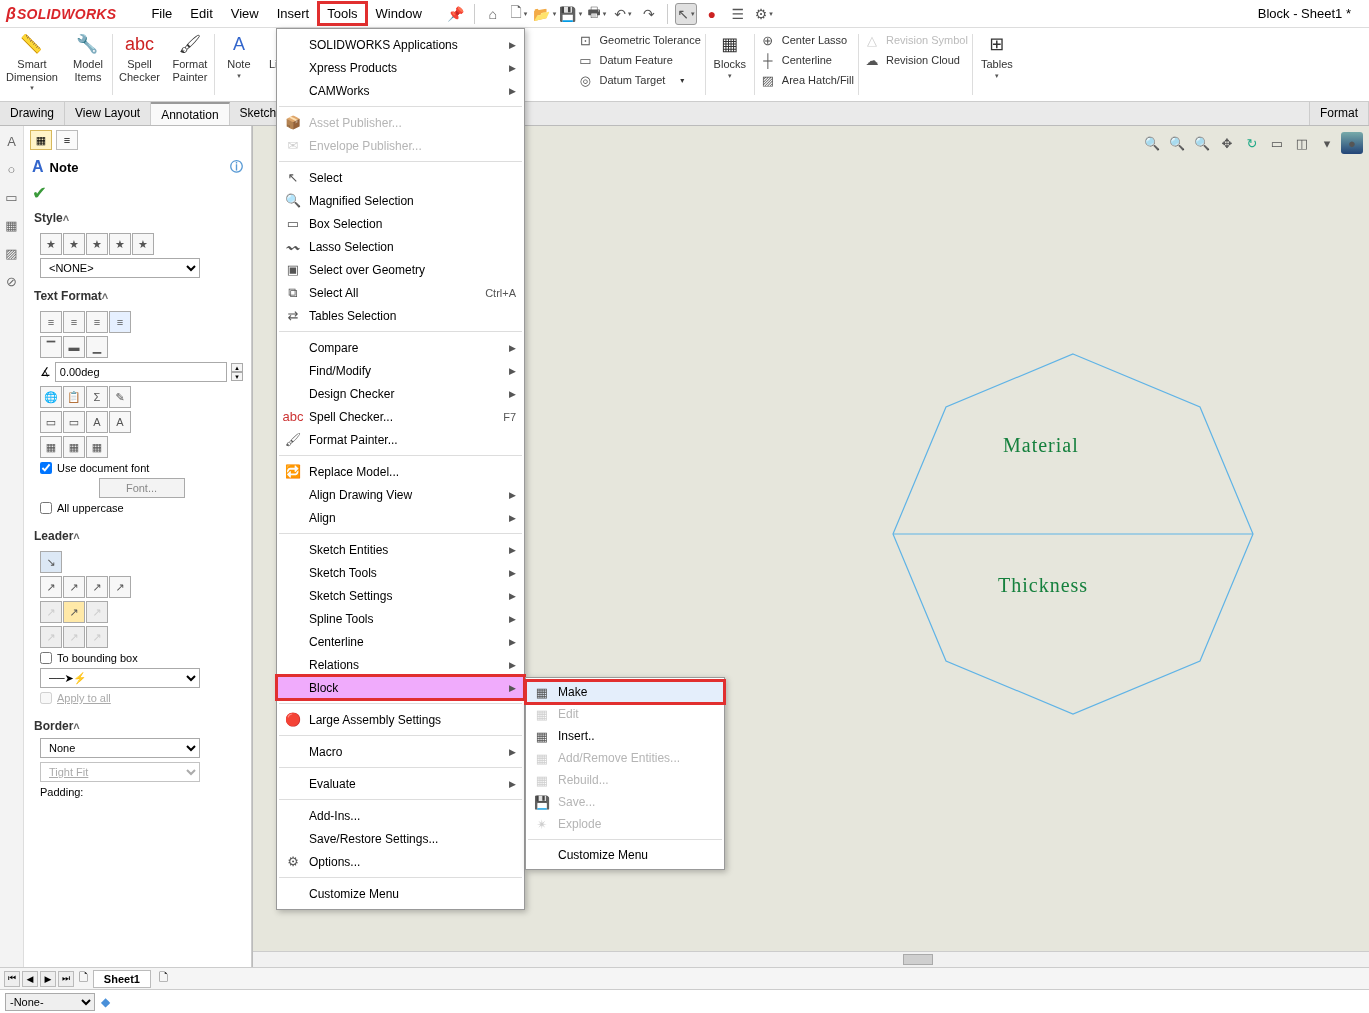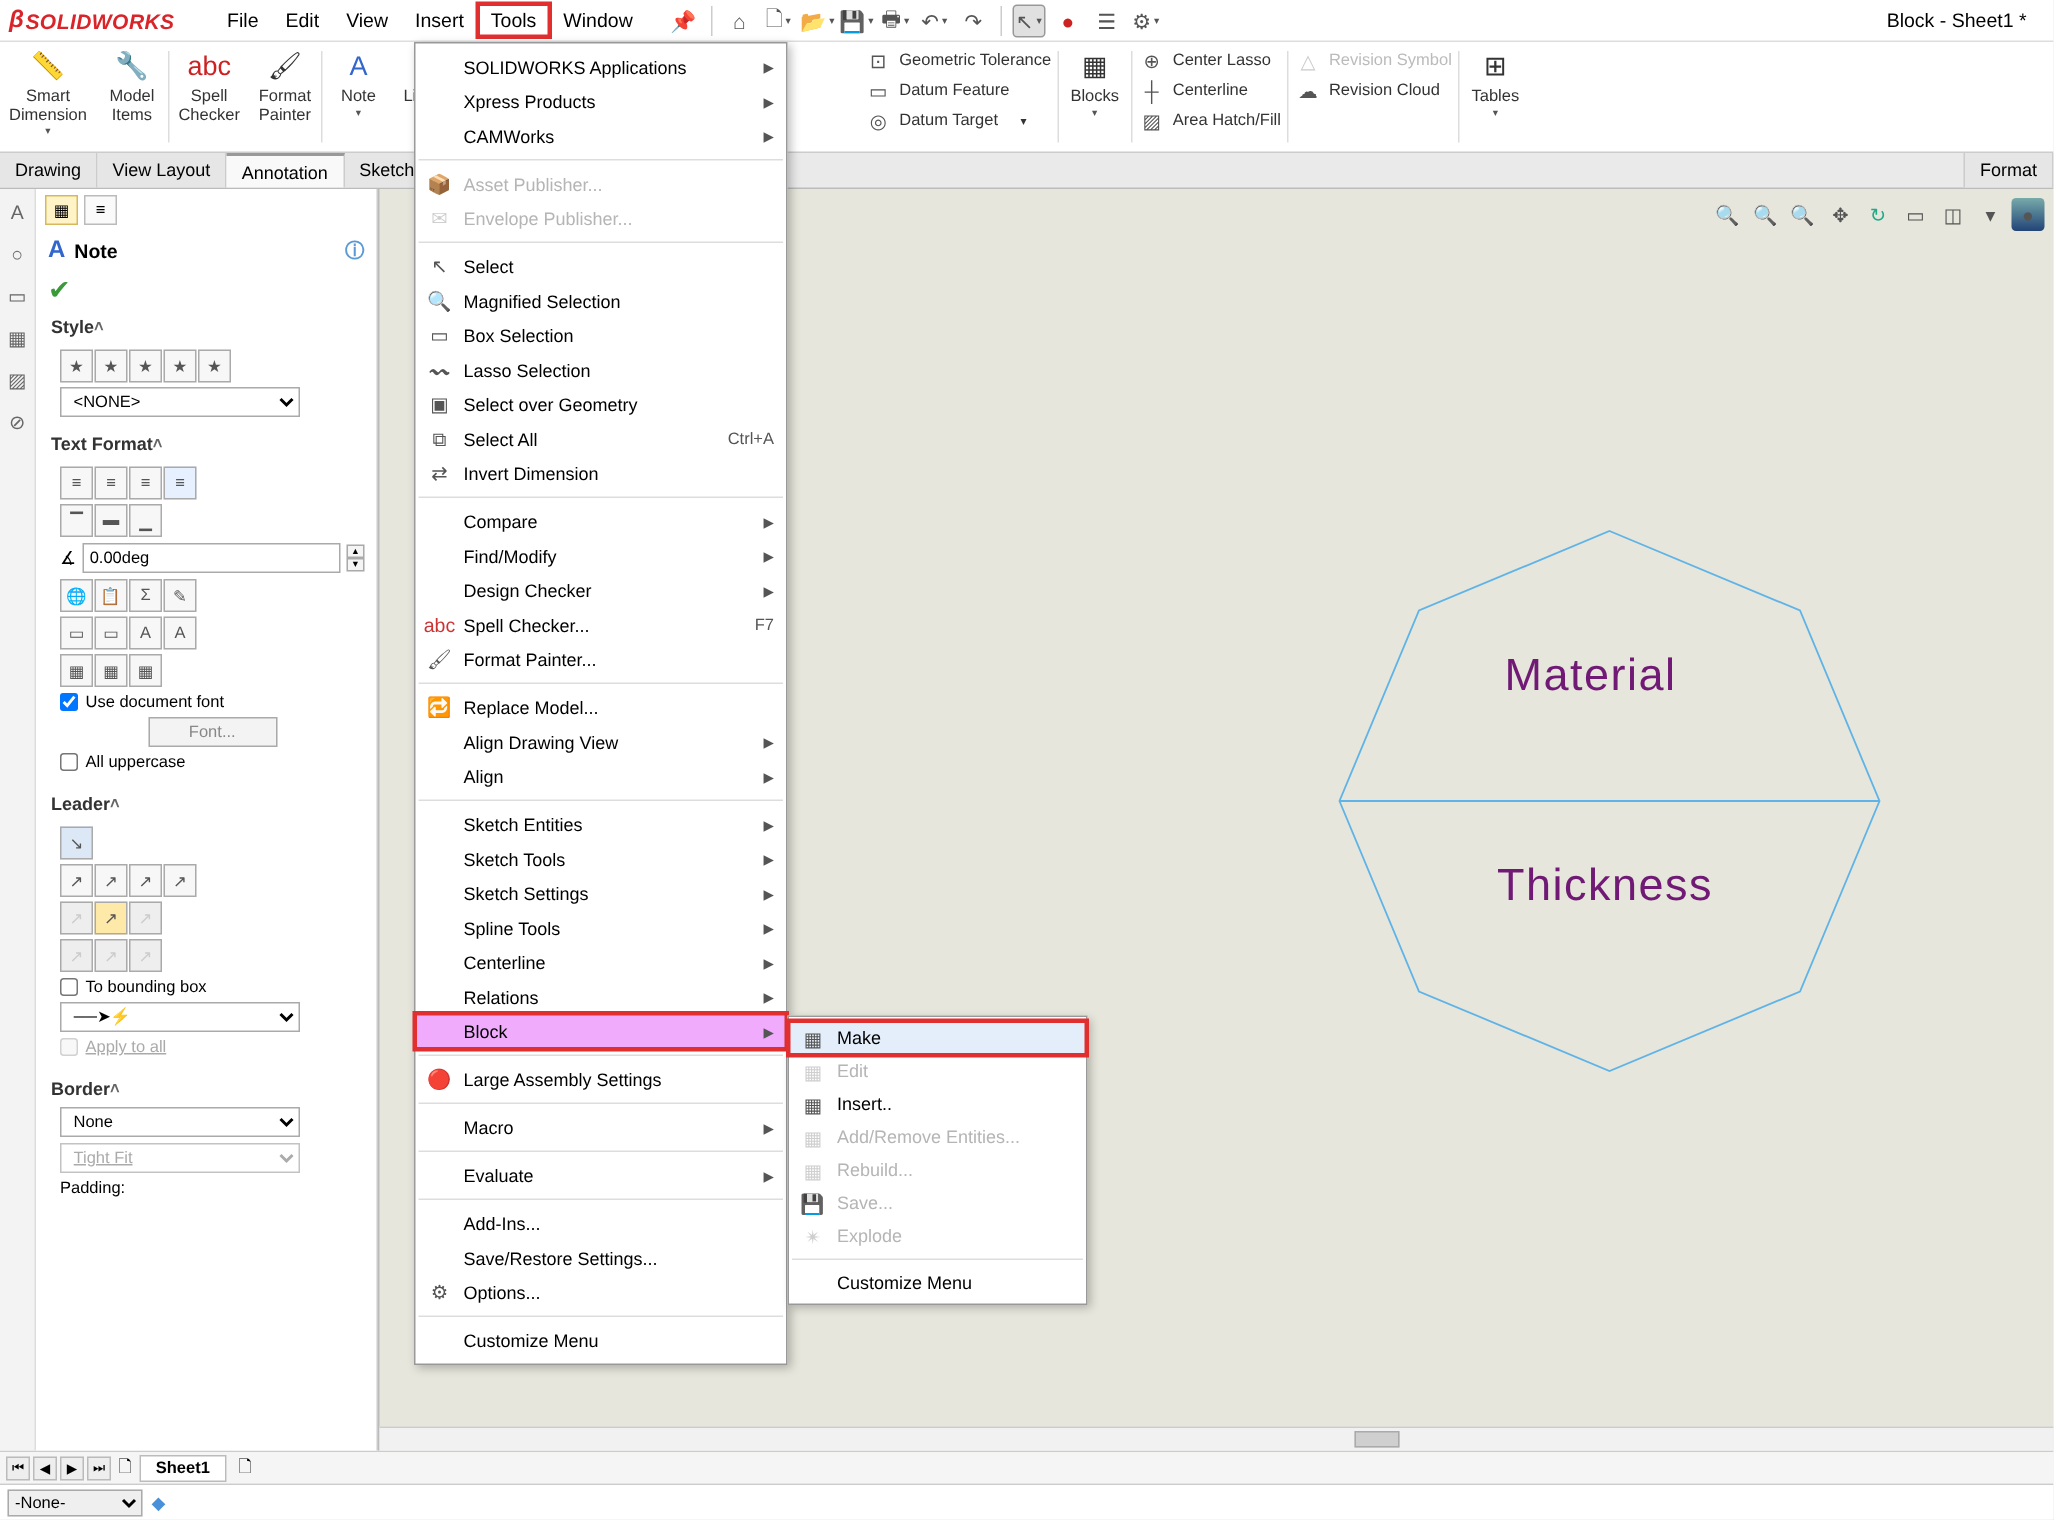--- a/index.html
+++ b/index.html
@@ -58,21 +58,21 @@
 .chk-row{ display:flex; align-items:center; gap:5px; margin:4px 0; font-size:11px;}
 .chk-row input{ width:12px; height:12px;}
 .btn{ width:86px; height:20px; border:1px solid #aaa; background:#f3f3f3; font-size:11px; margin:3px auto; display:block; color:#888;}
 
 
 .canvas-wrap{ flex:1; position:relative; background:#e6e6dc; border-left:1px solid #bbb;}
 .vtb{ position:absolute; top:6px; right:6px; display:flex; gap:3px; }
 .vtb .v{ width:22px; height:22px; display:flex; align-items:center; justify-content:center; font-size:13px; color:#555;}
 .octagon{ position:absolute; left:640px; top:228px; }
 .octagon svg{ overflow:visible; }
-.anno{ position:absolute; font-family: Liberation Sans, sans-serif; font-size:30px; color:#701a75; letter-spacing:1px;}
+.anno{ position:absolute; font-family: Liberation Serif, serif; font-size:20px; color:#15803d; letter-spacing:1px;}
 
 
 .dropdown{ position:absolute; top:28px; left:276px; width:249px; background:#fff; border:1px solid #999; box-shadow:2px 2px 6px rgba(0,0,0,0.25); z-index:50; padding:4px 0;}
 .dd-item{ display:flex; align-items:center; padding:3px 8px 3px 6px; font-size:12px; height:23px; position:relative;}
 .dd-item .dico{ width:20px; height:18px; display:inline-flex; align-items:center; justify-content:center; margin-right:6px; font-size:13px; color:#555;}
 .dd-item .arrow{ margin-left:auto; font-size:9px; color:#555;}
 .dd-item .sc{ margin-left:auto; color:#555; font-size:11px;}
 .dd-item.disabled{ color:#b5b5b5;}
 .dd-item.disabled .dico{ color:#cfcfcf;}
 .dd-sep{ height:1px; background:#ddd; margin:4px 2px;}
@@ -439,21 +439,21 @@
       <span class="dico">▣</span>
       <span>Select over Geometry</span>
     </div>
   <div class="dd-item">
       <span class="dico">⧉</span>
       <span>Select All</span>
       <span class="sc">Ctrl+A</span>
     </div>
   <div class="dd-item">
       <span class="dico">⇄</span>
-      <span>Invert Dimension</span>
+      <span>Tables Selection</span>
     </div>
   <div class="dd-sep"></div>
   <div class="dd-item">
       <span class="dico"></span>
       <span>Compare</span>
       <span class="arrow">▶</span>
     </div>
   <div class="dd-item">
       <span class="dico"></span>
       <span>Find/Modify</span>

